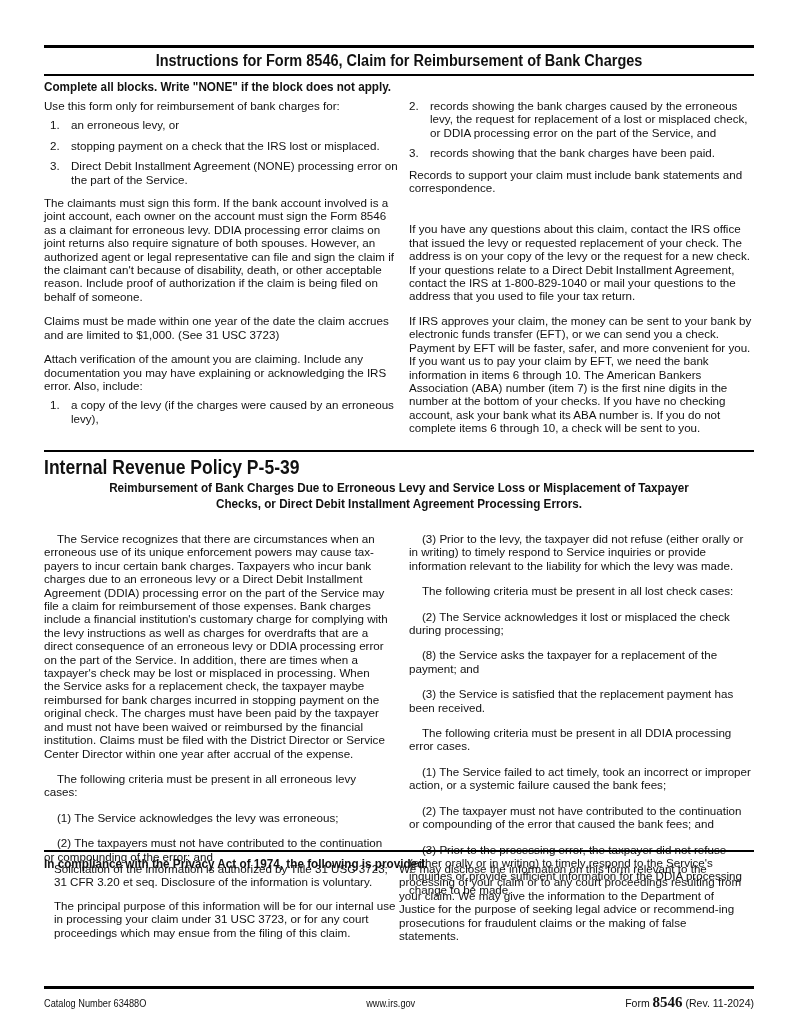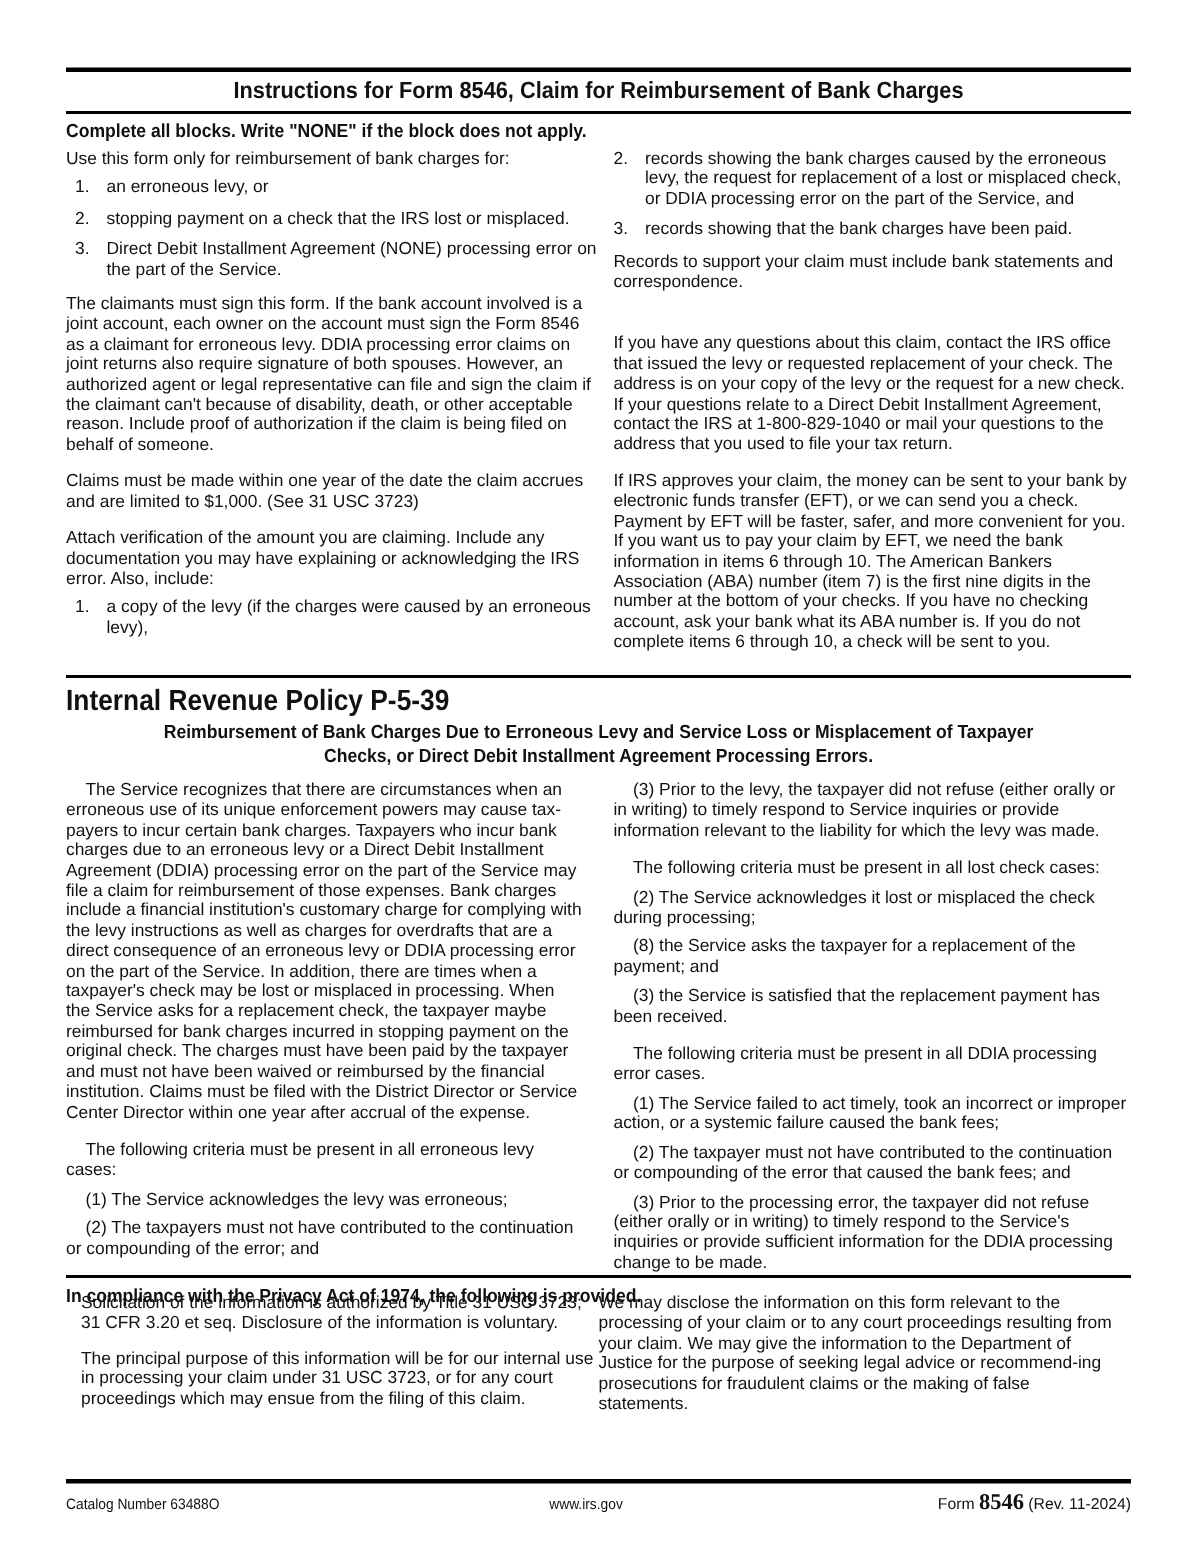--- a/index.html
+++ b/index.html
@@ -59,21 +59,21 @@
   p { margin: 0 0 8px 0; }
   ol { list-style: none; margin: 0 0 4px 0; }
   ol li {
     position: relative;
     padding-left: 21px;
     margin: 0 0 7px 6px;
   }
   ol li .num { position: absolute; left: 0; top: 0; }
 
   .indent { text-indent: 13px; }
-  .policy p { margin: 0 0 6px 0; }
+  .policy p { margin: 12px 0 6px 0; }
   .policy p.gap { margin-top: 12px; }
 
   .footer {
     position: absolute; left: 0; width: 710px; top: 996px;
     display: flex; justify-content: space-between; align-items: baseline;
     font-size: 10px;
   }
   .footer .left, .footer .center { transform: scaleX(0.92); transform-origin: left; white-space: nowrap; }
   .footer .center { transform-origin: center; }
   .footer .right { white-space: nowrap; font-size: 10.5px; }

